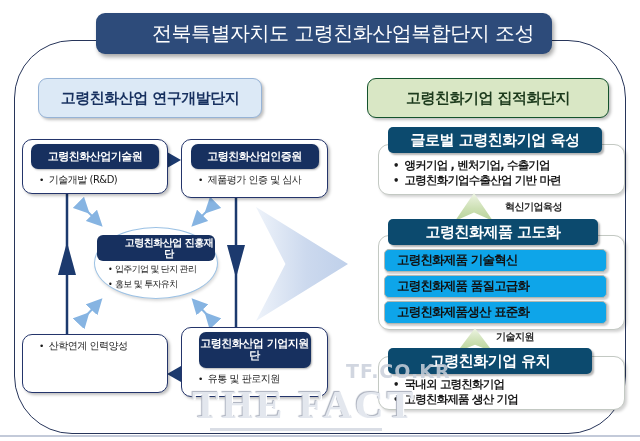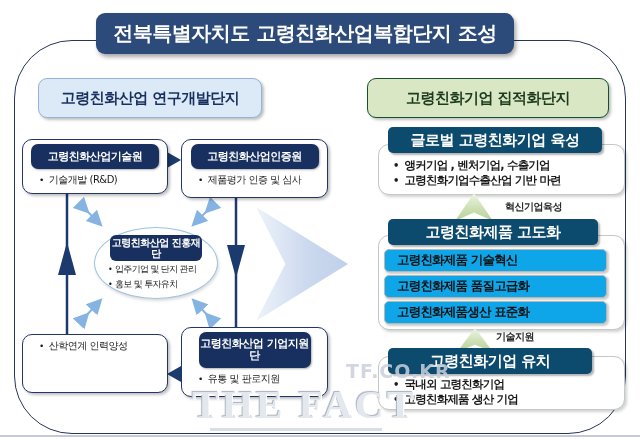--- a/index.html
+++ b/index.html
@@ -12,22 +12,22 @@
   
   .outer-frame{
     left:14px;top:40px;width:610px;height:392px;
     border:1.6px solid #27355a;border-radius:58px;background:#fff;
   }
   .bottom-divider{left:0;top:435px;width:640px;height:2px;background:#c3cad9;}
 
   
   .main-title{
     left:96px;top:13px;width:418px;height:41px;background:#2d4b7a;border-radius:9px;
-    color:#fff;font-weight:bold;font-size:20px;display:flex;align-items:center;justify-content:center;
-    box-shadow:2px 3px 4px rgba(0,0,0,.35);letter-spacing:-.5px;z-index:5;
+    color:#fff;font-weight:normal;font-size:20px;display:flex;align-items:center;justify-content:center;
+    box-shadow:2px 3px 4px rgba(0,0,0,.35);letter-spacing:-.5px;z-index:5;padding-left:38px;
   }
 
   
   .panel-header{
     height:38px;border-radius:9px;display:flex;align-items:center;justify-content:center;
     font-weight:bold;font-size:15px;box-shadow:2px 2px 3px rgba(0,0,0,.25);z-index:4;letter-spacing:-.5px;
   }
   .panel-header.blue{left:38px;top:78px;width:222px;background:#dce9f6;border:1px solid #96b3d6;color:#17305f;}
   .panel-header.green{left:367px;top:78px;width:240px;background:#d9e7c5;border:1px solid #14532d;color:#1c3a1c;}
 
@@ -52,21 +52,21 @@
   .box-br .org-pill{width:112px;height:36px;}
 
   
   .center-ellipse{
     left:94px;top:227px;width:122px;height:70px;background:#fff;border:1.6px solid #9cc2e5;
     border-radius:50%;z-index:3;box-shadow:1px 2px 3px rgba(0,0,0,.15);
   }
   .center-pill{
     margin:7px auto 0 auto;width:92px;height:26px;background:#17305f;border-radius:6px;color:#fff;
     font-weight:bold;font-size:10px;line-height:11px;display:flex;align-items:center;justify-content:center;
-    text-align:center;letter-spacing:-.5px;
+    text-align:center;letter-spacing:-.5px;padding-left:26px;
   }
   .center-bullet{font-size:9px;color:#1a1a1a;margin-top:2px;padding-left:13px;letter-spacing:-.7px;white-space:nowrap;}
   .center-bullet::before{content:"•";margin-right:3px;font-size:8px;}
 
   
   .big-chevron{
     left:256px;top:207px;width:92px;height:114px;z-index:1;
     background:linear-gradient(90deg,#eef3fa 0%,#ccd9ee 55%,#bfd0ea 100%);
     clip-path:polygon(0% 0%,100% 50%,0% 100%,32% 50%);
   }

